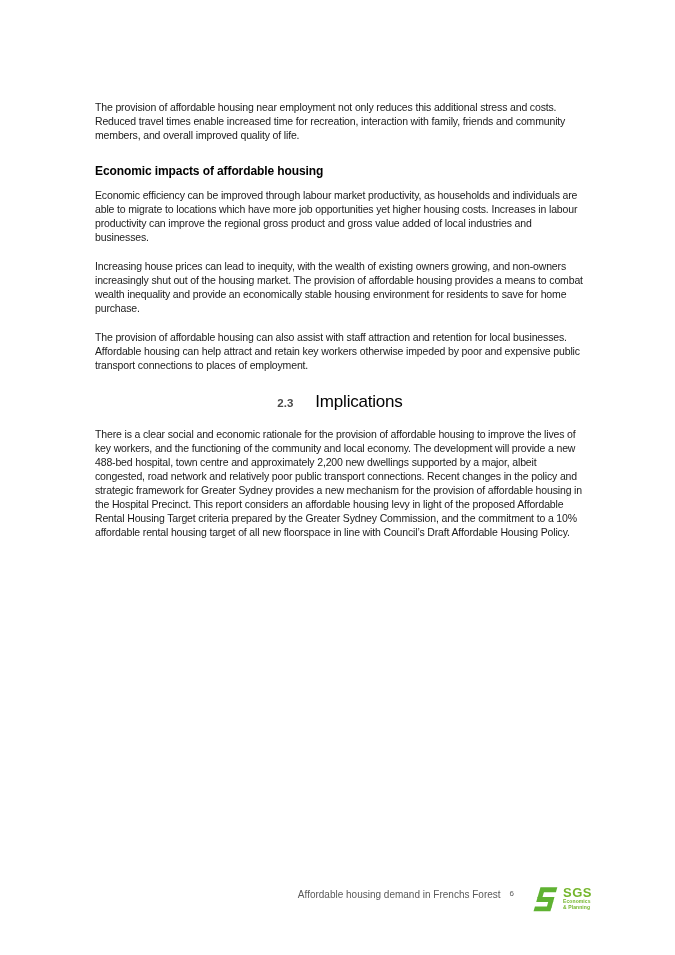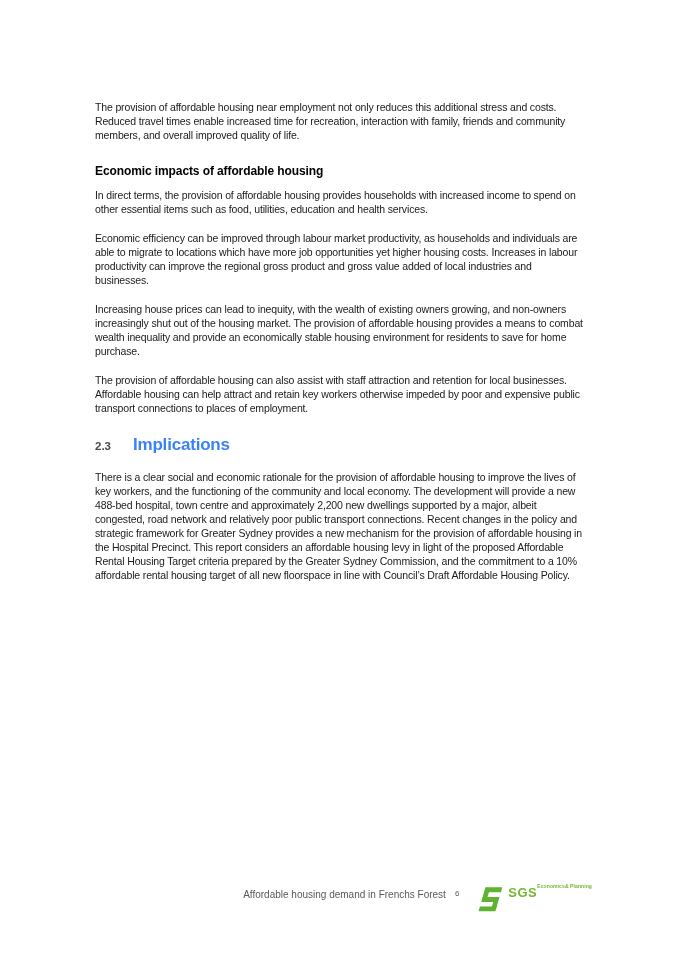--- a/index.html
+++ b/index.html
@@ -33,33 +33,34 @@
     color: #000000;
     margin-top: 21px;
     margin-bottom: 9px;
     letter-spacing: -0.1px;
   }
   .section-heading {
     display: flex;
     align-items: baseline;
     margin-top: 18px;
     margin-bottom: 14px;
+    justify-content: center;
   }
   .section-heading .sec-num {
     font-size: 11.5px;
     font-weight: bold;
     color: #4a4a4a;
     width: 38px;
     flex: 0 0 38px;
   }
   .section-heading .sec-title {
     font-size: 17px;
     line-height: 23px;
-    font-weight: bold;
-    color: #3b82f6;
+    font-weight: normal;
+    color: #000000;
     letter-spacing: -0.2px;
   }
   .italic { }
   .footer {
     position: absolute;
     left: 95px;
     top: 884px;
     width: 497px;
     display: flex;
     justify-content: flex-end;
@@ -76,21 +77,21 @@
     color: #595959;
     margin-top: 5px;
     margin-left: 9px;
   }
   .logo {
     display: flex;
     align-items: flex-start;
     margin-left: 16px;
   }
   .logo-glyph { width: 30px; height: 29px; display: block; }
-  .logo-textcol { margin-left: 3px; display: flex; flex-direction: row; }
+  .logo-textcol { margin-left: 3px; display: flex; flex-direction: column; }
   .logo-brand {
     font-size: 13px;
     line-height: 13px;
     font-weight: bold;
     color: #74b62c;
     letter-spacing: 0.5px;
     margin-top: 2px;
   }
   .logo-tagline {
     font-size: 5px;
@@ -104,21 +105,20 @@
 <body>
 
 <div class="page">
 
   <div class="content">
 
     <p class="body-para">The provision of affordable housing near employment not only reduces this additional stress and costs. Reduced travel times enable increased time for recreation, interaction with family, friends and community members, and overall improved quality of life.</p>
 
     <h3 class="sub-heading">Economic impacts of affordable housing</h3>
 
-    <p class="body-para">In direct terms, the provision of affordable housing provides households with increased income to spend on other essential items such as food, utilities, education and health services.</p>
 
     <p class="body-para">Economic efficiency can be improved through labour market productivity, as households and individuals are able to migrate to locations which have more job opportunities yet higher housing costs. Increases in labour productivity can improve the regional gross product and gross value added of local industries and businesses.</p>
 
     <p class="body-para">Increasing house prices can lead to inequity, with the wealth of existing owners growing, and non-owners increasingly shut out of the housing market. The provision of affordable housing provides a means to combat wealth inequality and provide an economically stable housing environment for residents to save for home purchase.</p>
 
     <p class="body-para">The provision of affordable housing can also assist with staff attraction and retention for local businesses. Affordable housing can help attract and retain key workers otherwise impeded by poor and expensive public transport connections to places of employment.</p>
 
     <div class="section-heading">
       <span class="sec-num">2.3</span>
       <span class="sec-title">Implications</span>

